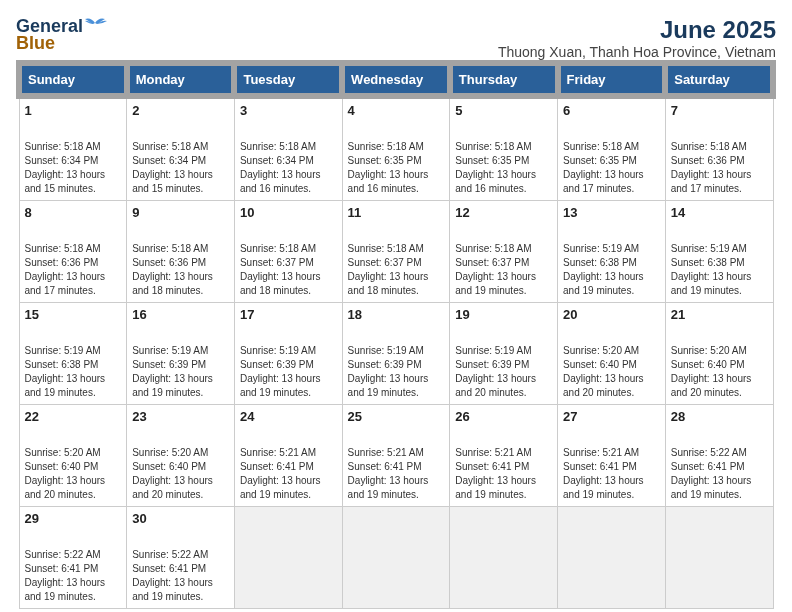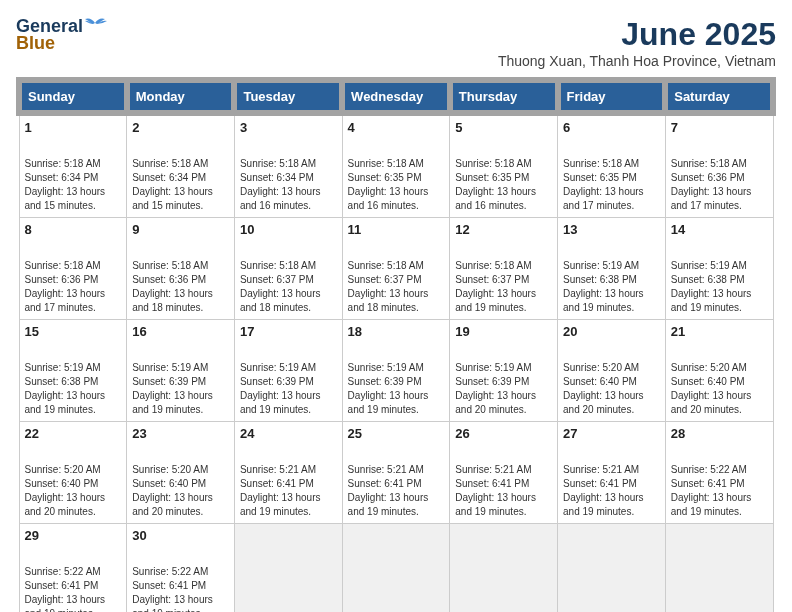--- a/index.html
+++ b/index.html
@@ -7,32 +7,32 @@
       font-family: Arial, sans-serif;
       background: #fff;
       width: 792px;
       min-height: 612px;
       padding: 16px;
     }
     .header {
       display: flex;
       justify-content: space-between;
       align-items: flex-start;
-      margin-bottom: 8px;
+      margin-bottom: 0;
     }
     .logo {
       display: flex;
       flex-direction: column;
       align-items: flex-start;
     }
     .title-block {
       text-align: right;
     }
     .calendar-title {
-      font-size: 32px;
+      font-size: 24px;
       font-weight: bold;
       color: #1a3a5c;
       text-align: right;
     }
     .calendar-subtitle {
       font-size: 14px;
       color: #444;
     }
     .calendar-table {
       width: 100%;

